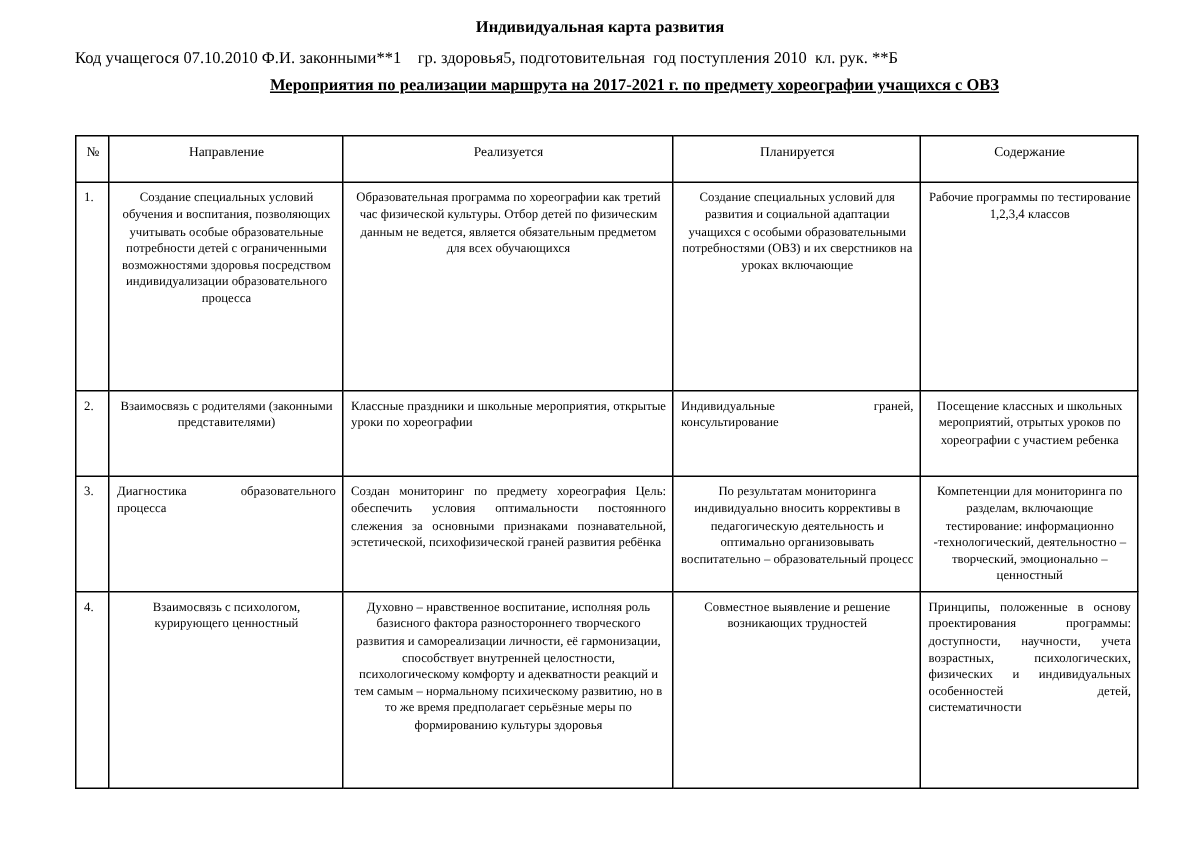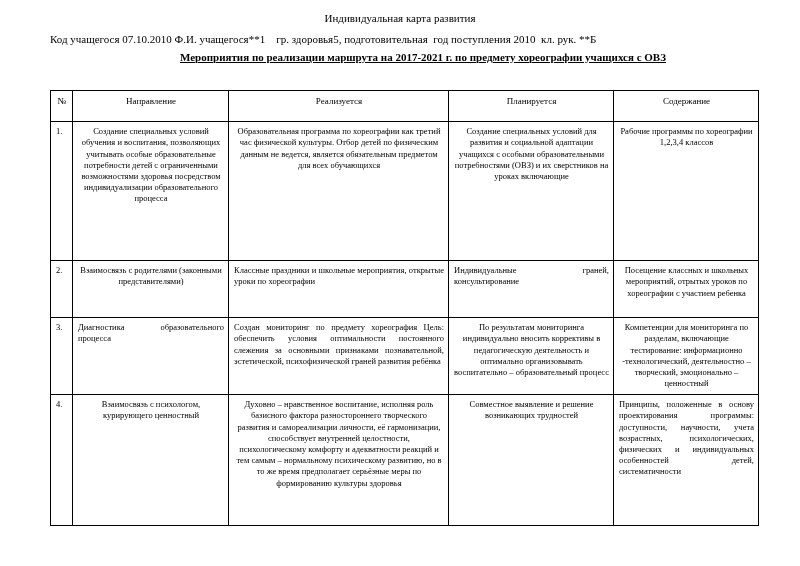--- a/index.html
+++ b/index.html
@@ -18,21 +18,21 @@
     position: relative;
     width: 800px;
     height: 566px;
     box-sizing: border-box;
     padding: 0;
   }
 
   
   .doc-title {
     text-align: center;
-    font-weight: normal;
+    font-weight: bold;
     font-size: 11px;
     line-height: 13px;
     margin-top: 12px;
   }
   .code-line {
     margin-top: 7px;
     padding-left: 50px;
     font-size: 11px;
     line-height: 14px;
     white-space: nowrap;
@@ -95,21 +95,21 @@
   .r3 td { height: 68px; }
   .r4 td { height: 122px; }
 </style>
 </head>
 <body>
 
 <div class="page">
 
   <div class="doc-title">Индивидуальная карта развития</div>
 
-  <div class="code-line"><span>Код учащегося</span> <span class="u">07.10.2010</span> <span>Ф.И. учащегося</span><span class="u">**1</span>&nbsp;&nbsp;&nbsp; <span>гр. здоровья</span><span class="u">5, подготовительная</span>&nbsp; <span>год поступления</span> <span class="u">2010</span>&nbsp; <span>кл. рук.</span> <span class="u">**Б</span></div>
+  <div class="code-line"><span>Код учащегося</span> <span class="u">07.10.2010</span> <span>Ф.И. законными</span><span class="u">**1</span>&nbsp;&nbsp;&nbsp; <span>гр. здоровья</span><span class="u">5, подготовительная</span>&nbsp; <span>год поступления</span> <span class="u">2010</span>&nbsp; <span>кл. рук.</span> <span class="u">**Б</span></div>
 
   <div class="subtitle"><span>Мероприятия по реализации маршрута на 2017-2021 г. по предмету хореографии учащихся с ОВЗ</span></div>
 
   <div class="tbl-wrap">
     <table class="matrix">
       <colgroup>
         <col class="c-num">
         <col class="c-dir">
         <col class="c-real">
         <col class="c-plan">
@@ -123,21 +123,21 @@
           <th>Планируется</th>
           <th>Содержание</th>
         </tr>
       </thead>
       <tbody>
         <tr class="r1">
           <td class="num">1.</td>
           <td class="left">Создание специальных условий обучения и воспитания, позволяющих учитывать особые образовательные потребности детей с ограниченными возможностями здоровья посредством индивидуализации образовательного процесса</td>
           <td class="left">Образовательная программа по хореографии как третий час физической культуры. Отбор детей по физическим данным не ведется, является обязательным предметом для всех обучающихся</td>
           <td class="left">Создание специальных условий для развития и социальной адаптации учащихся с особыми образовательными потребностями (ОВЗ) и их сверстников на уроках включающие</td>
-          <td class="left">Рабочие  программы по хореографии 1,2,3,4 классов</td>
+          <td class="left">Рабочие  программы по тестирование 1,2,3,4 классов</td>
         </tr>
         <tr class="r2">
           <td class="num">2.</td>
           <td class="left">Взаимосвязь с родителями (законными представителями)</td>
           <td class="justify">Классные праздники и школьные мероприятия, открытые уроки по хореографии</td>
           <td class="justify">Индивидуальные граней, консультирование</td>
           <td class="left">Посещение классных и школьных мероприятий, отрытых уроков по хореографии с участием ребенка</td>
         </tr>
         <tr class="r3">
           <td class="num">3.</td>

